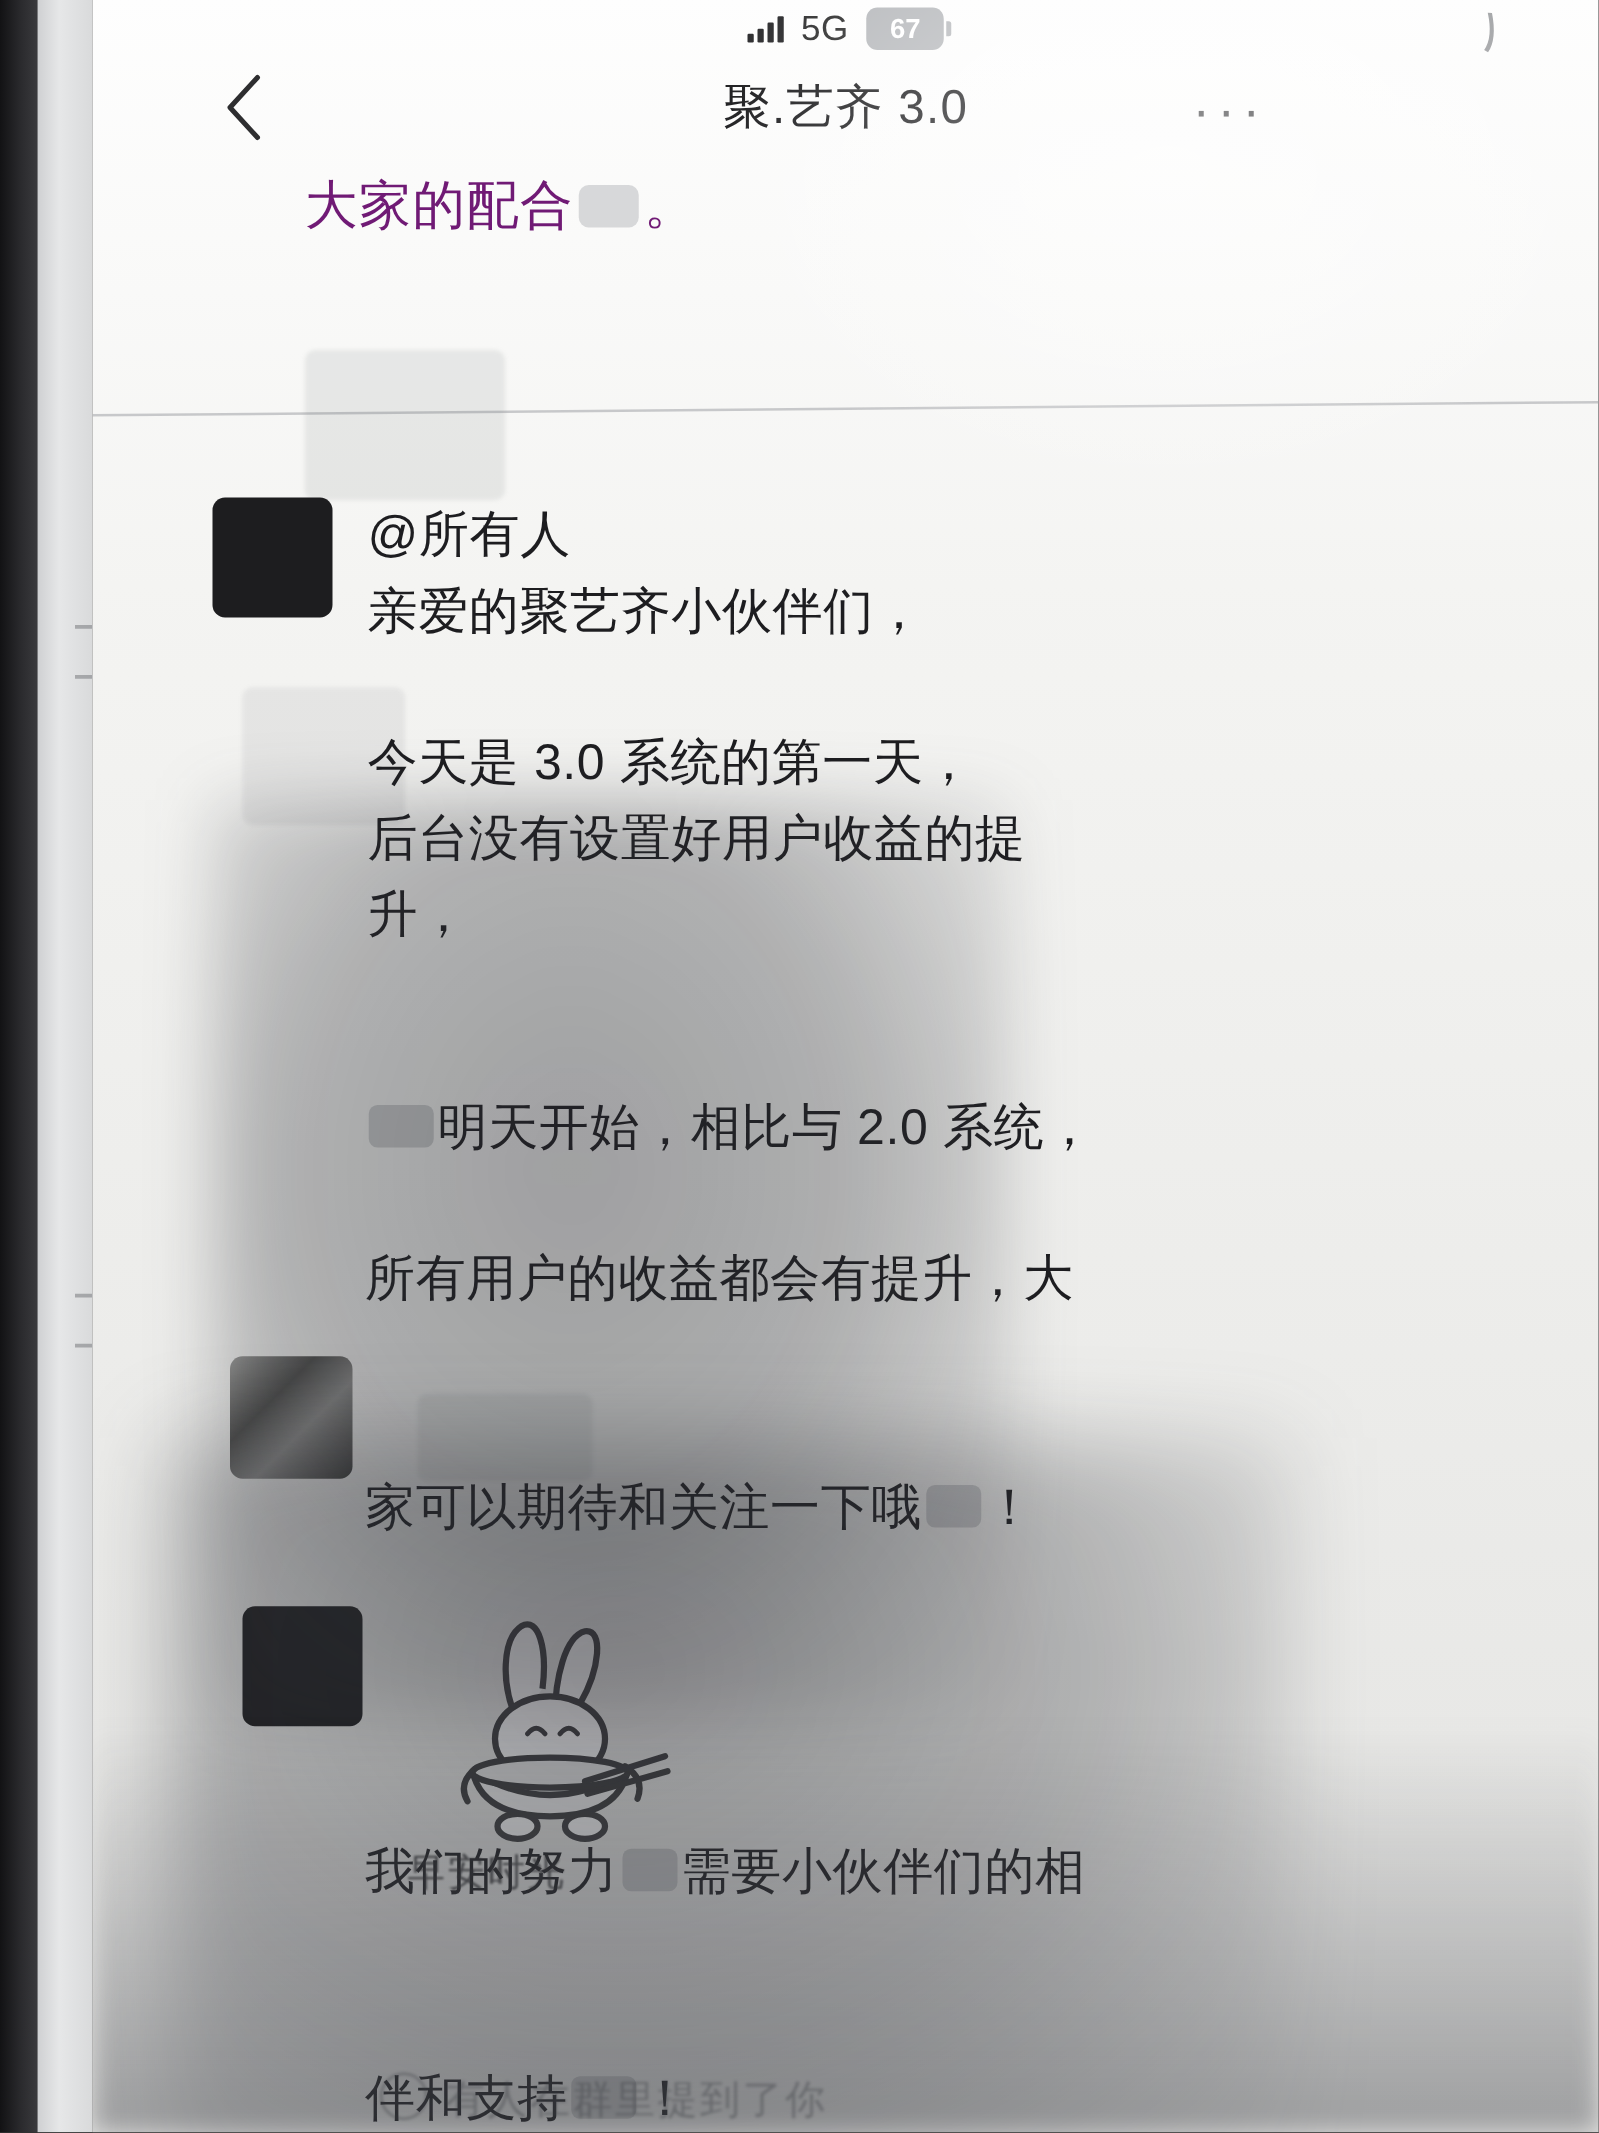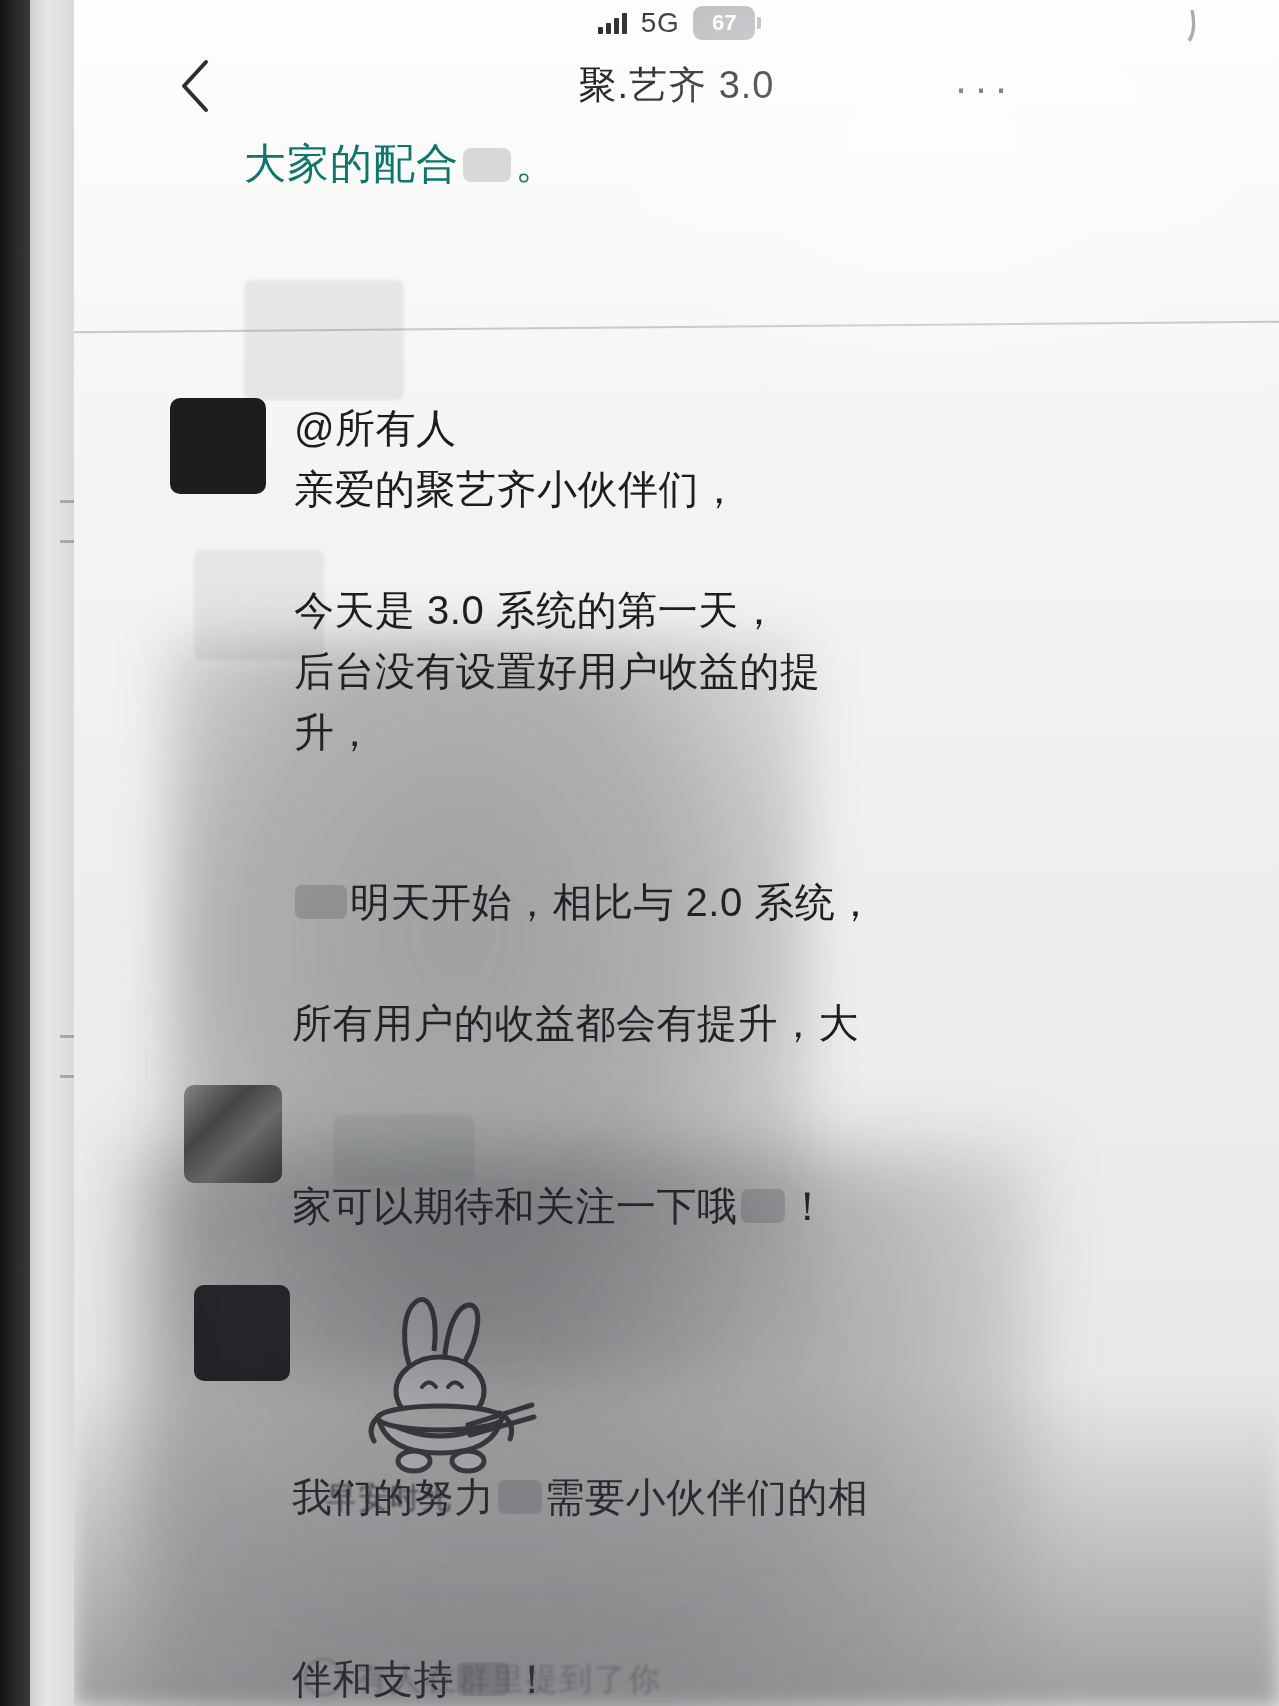--- a/index.html
+++ b/index.html
@@ -210,21 +210,21 @@
     position: absolute;
     left: 0; top: 130px;
     width: 1205px;
     height: 1576px;
   }
 
   .tail-line {
     position: absolute;
     left: 170px; top: 6px;
     font-size: 42px;
-    color: #0f766e;
+    color: #701a75;
     letter-spacing: 1px;
   }
   .tail-emoji {
     display: inline-block;
     width: 48px; height: 34px;
     background: rgba(150,152,158,.35);
     border-radius: 8px;
     vertical-align: -4px;
     margin: 0 4px;
   }

